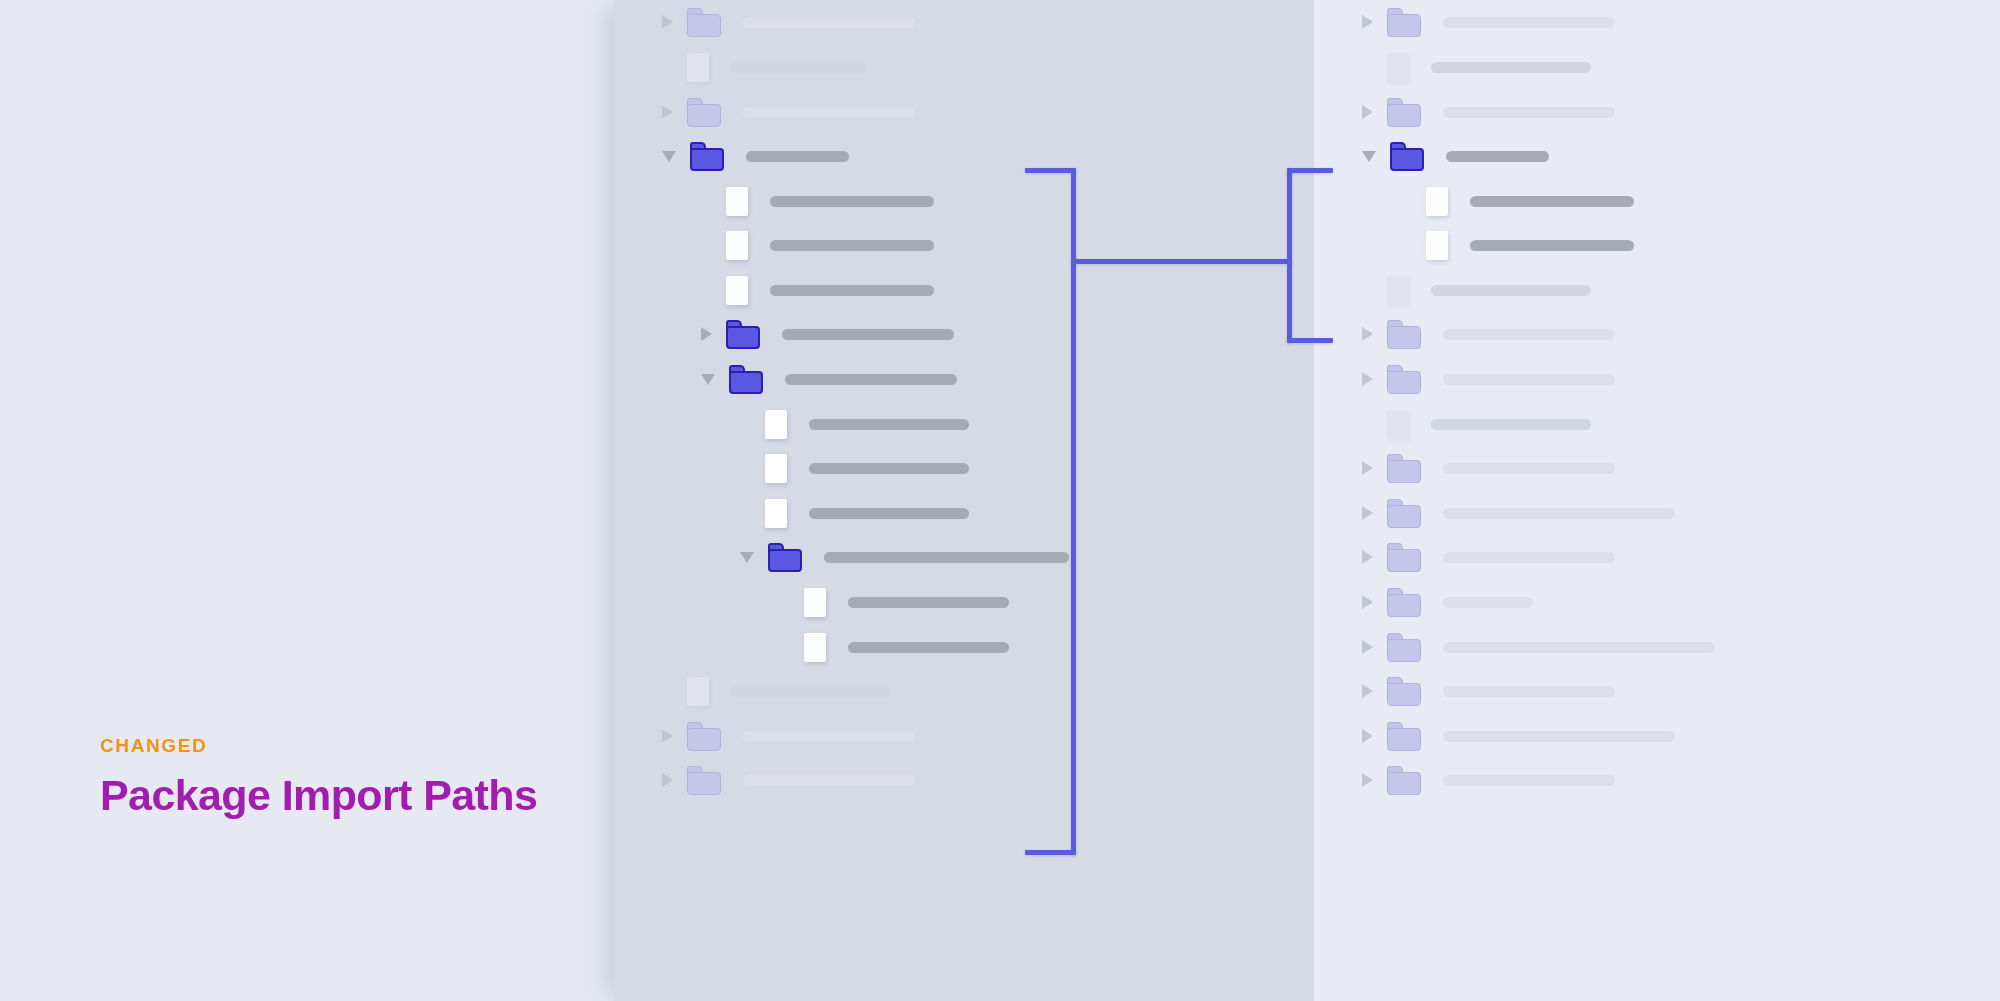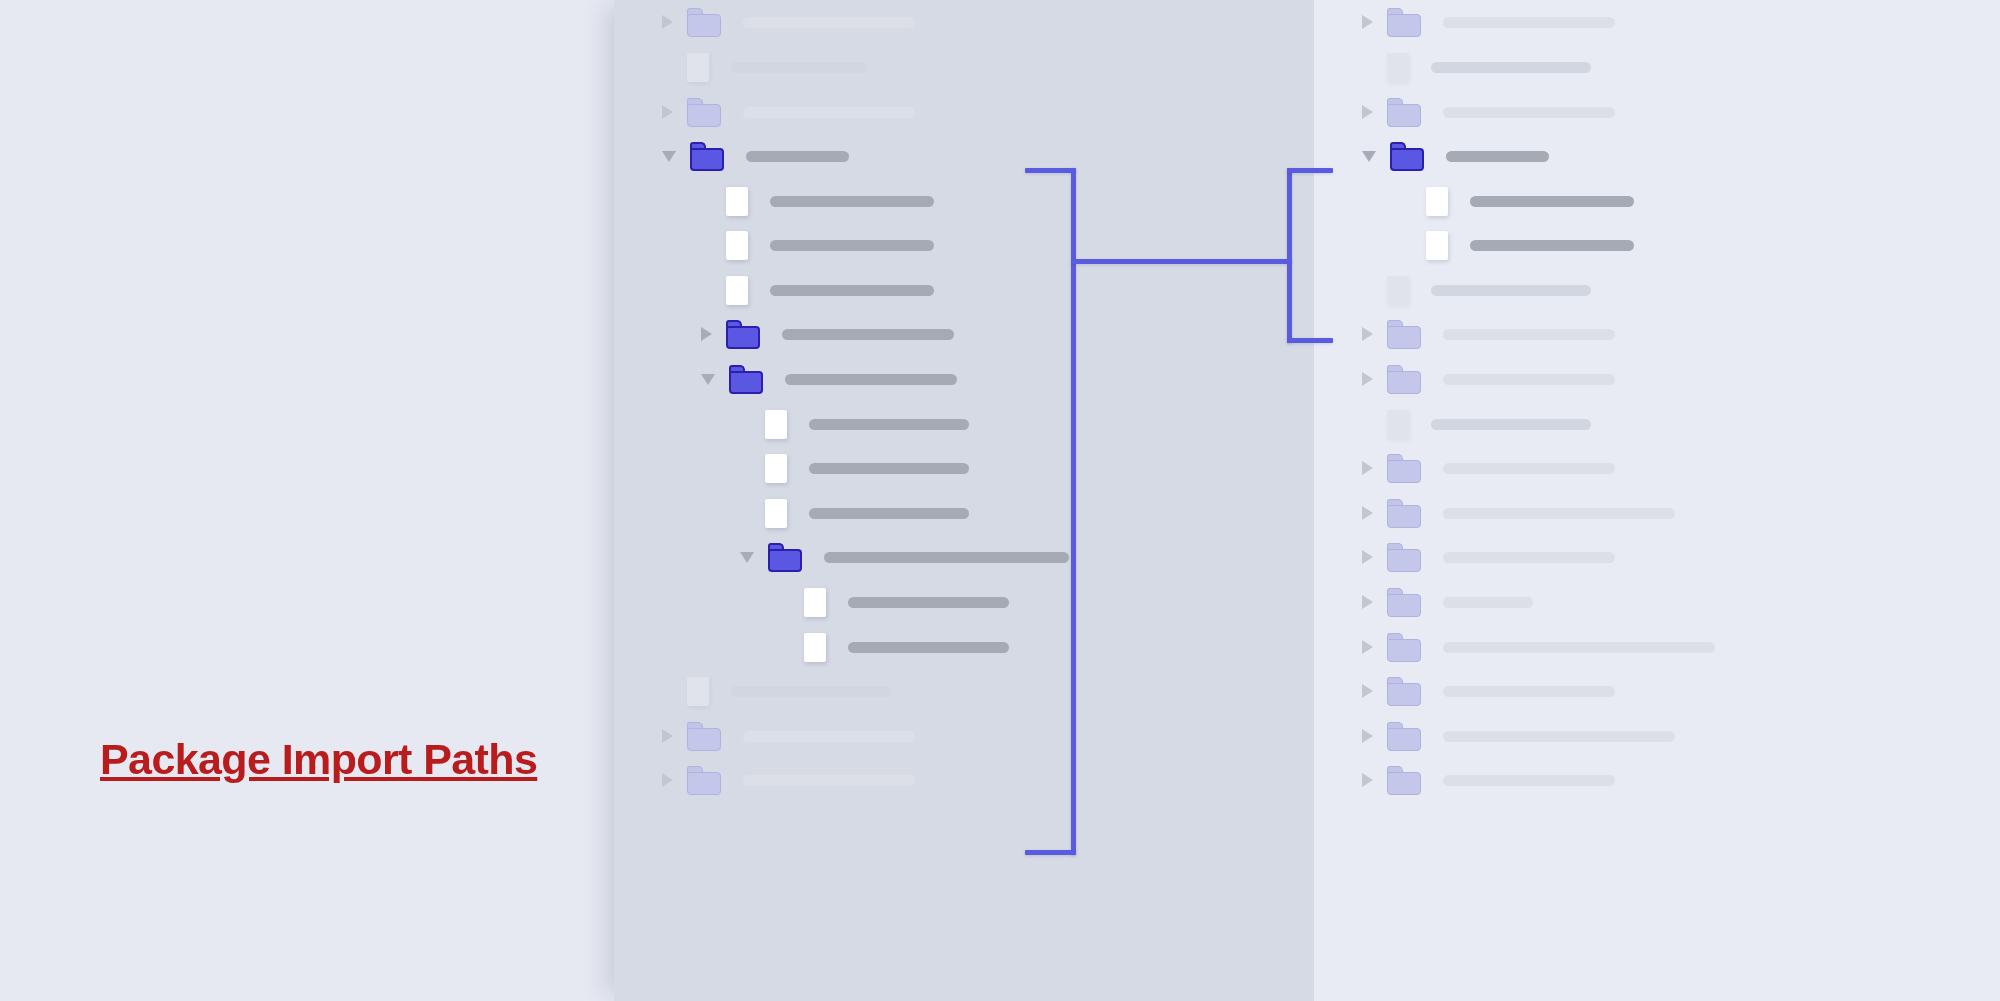--- a/index.html
+++ b/index.html
@@ -29,23 +29,22 @@
     font-weight: bold;
     letter-spacing: 1.6px;
     color: #ef9412;
     margin-bottom: 14px;
   }
 
   #headline {
     font-size: 43px;
     line-height: 1.13;
     font-weight: bold;
-    color: #b91c1c;
+    color: #a21caf;
     letter-spacing: -0.6px;
-    text-decoration: underline;
   }
 
   
   .panel {
     position: absolute;
     top: 0;
     height: 1001px;
     overflow: hidden;
   }
 
@@ -145,20 +144,21 @@
     position: absolute;
     background: #5b5be0;
     border-radius: 1px;
     box-shadow: 0 1px 3px rgba(60,60,140,0.18);
   }
 </style>
 </head>
 <body>
 
 <div id="caption">
+  <div id="eyebrow">CHANGED</div>
   <div id="headline">Package Import Paths</div>
 </div>
 
 <div class="panel" id="panel-center">
     <div class="row" style="top: 0px; padding-left: 48px;">
       <span class="caret right dim" style="margin-right: 14px;"></span>
       <span class="folder dim" style="margin-right: 22px;">
         <span class="tab"></span>
         <span class="body"></span>
       </span>

